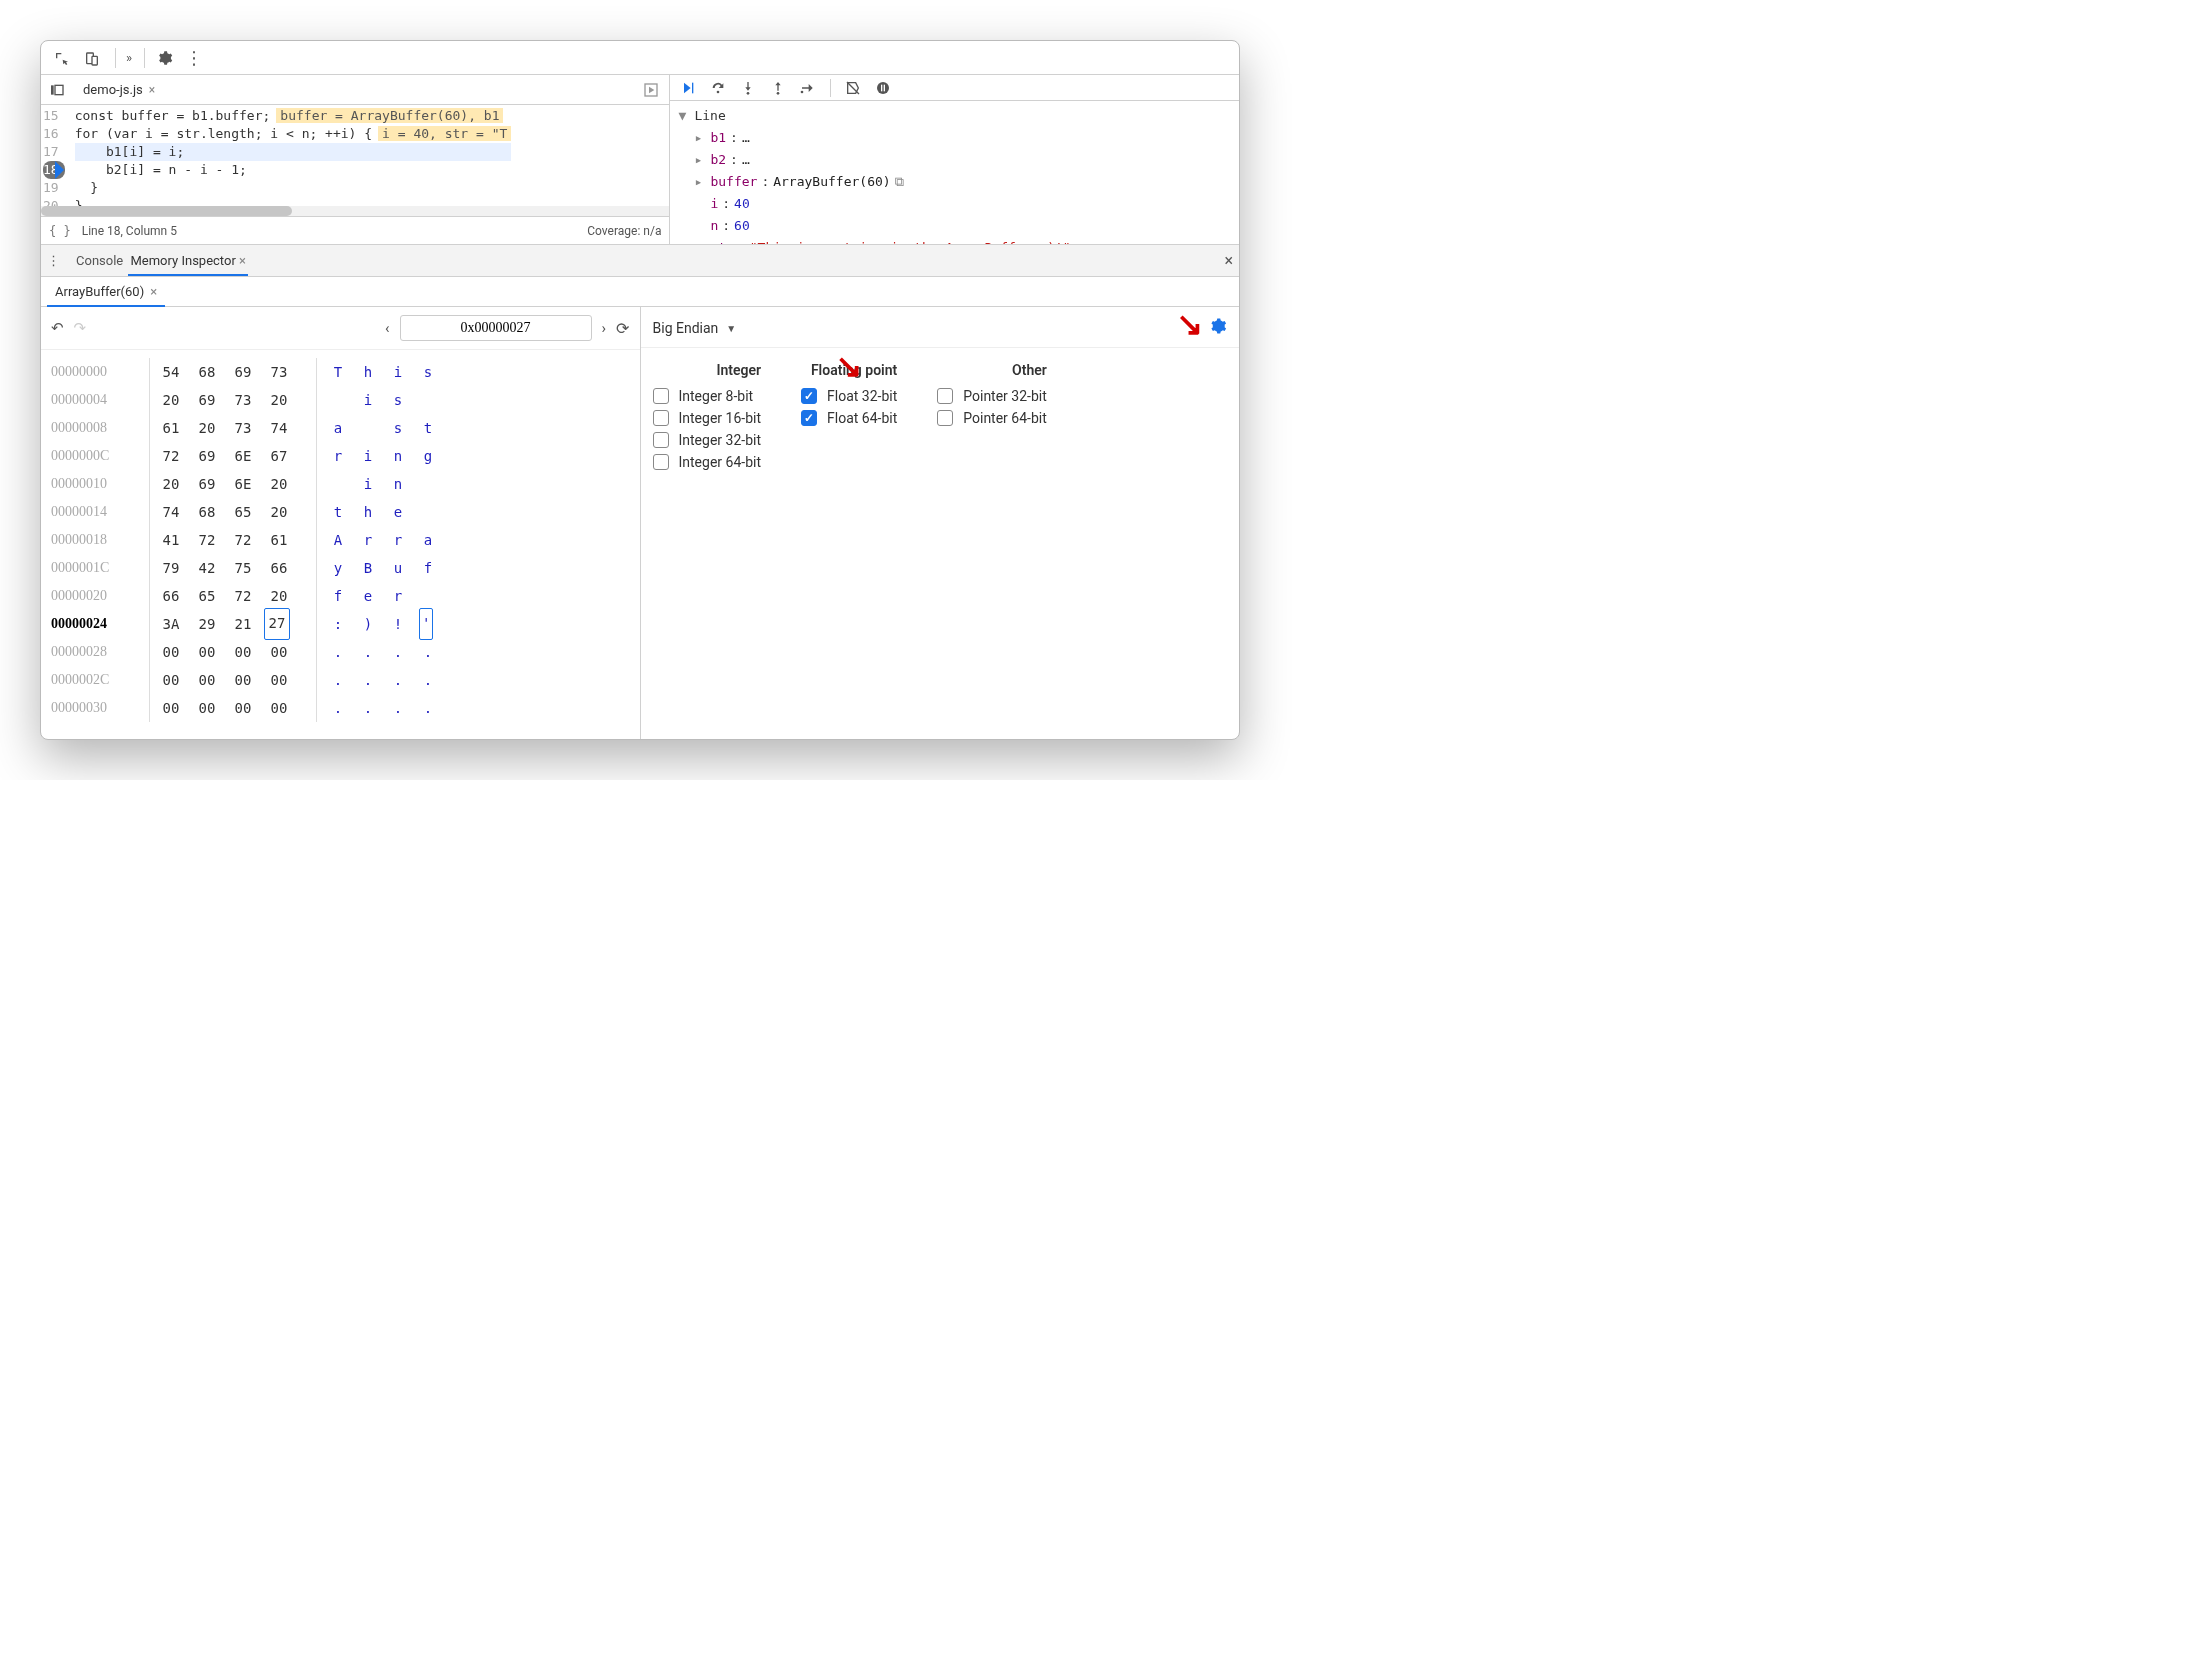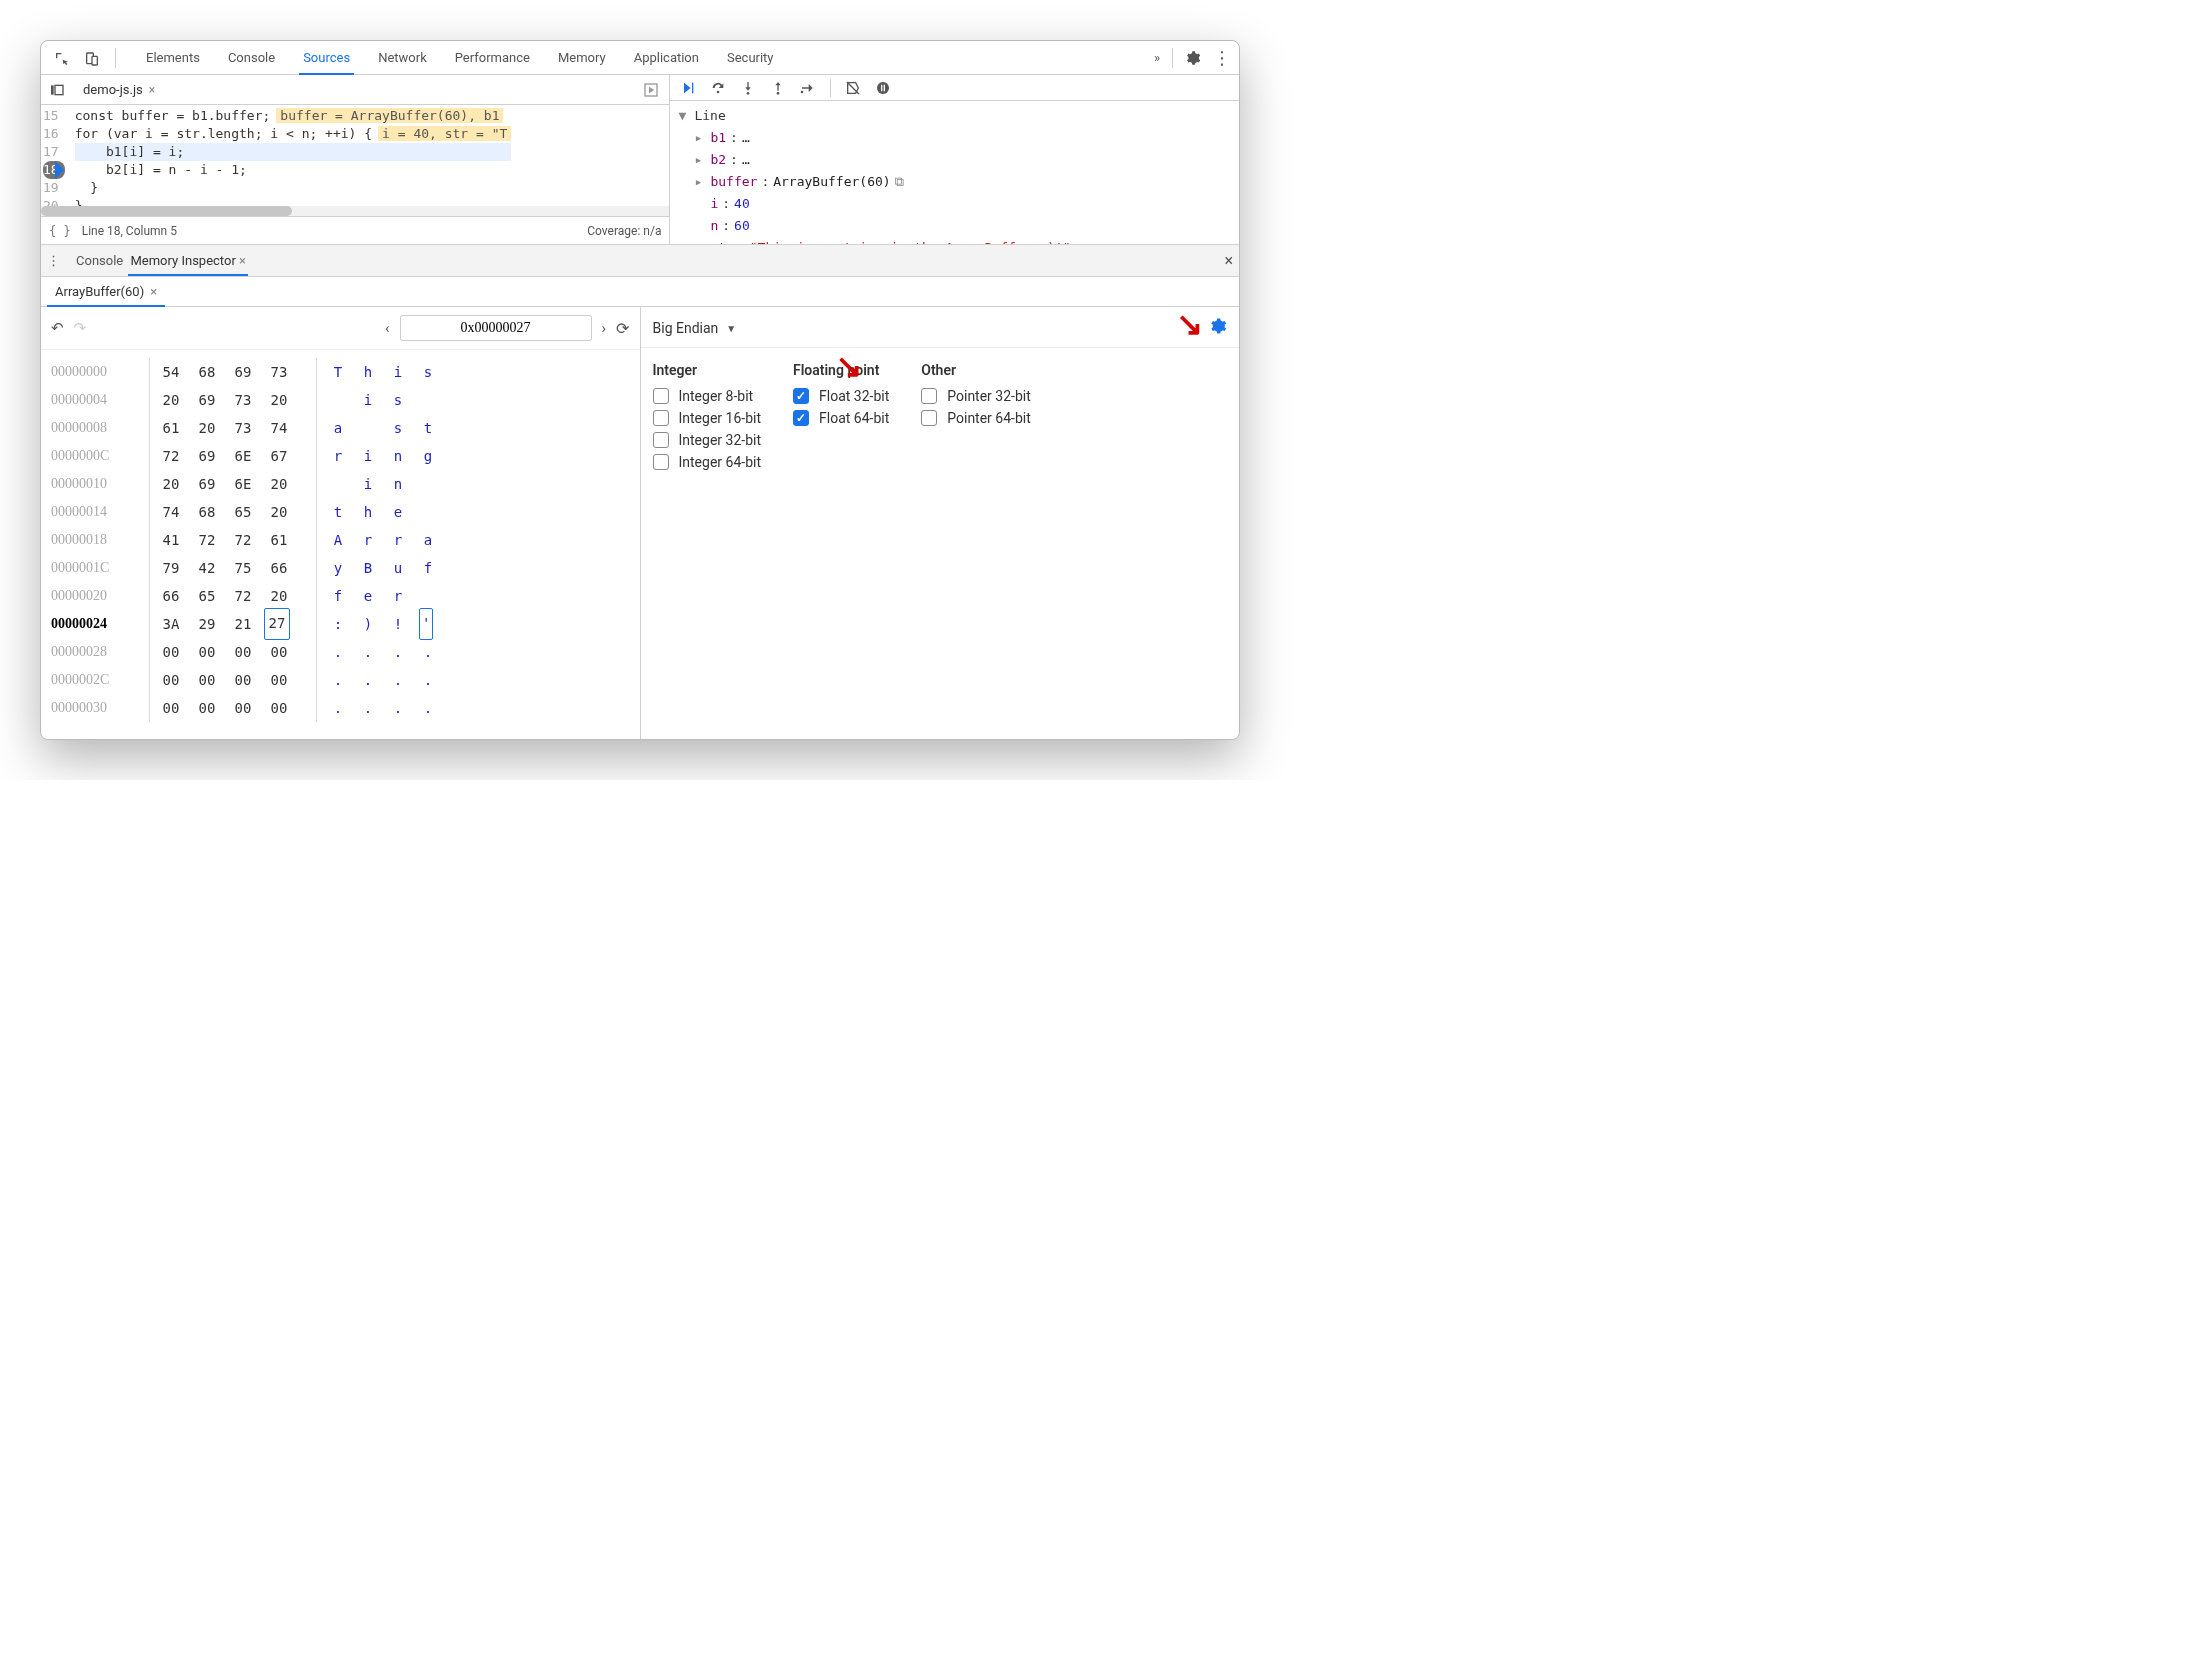--- a/index.html
+++ b/index.html
@@ -115,21 +115,21 @@
   .hex-bytes .sel { border:1.5px solid #1a73e8; border-radius:2px; padding:0 2px; margin:-2px;}
   .hex-ascii { display:flex; gap:16px; color:#1f1fbf; margin-left:6px;}
   .hex-ascii span { width:14px; text-align:center;}
   .hex-ascii .sel { border:1.5px solid #1a73e8; border-radius:2px; padding:0 2px; margin:-2px;}
 
   .mi-right { flex:1; display:flex; flex-direction:column; position:relative;}
   .mi-right-top { display:flex; align-items:center; padding:10px 12px 8px 12px; border-bottom:1px solid #eee;}
   .endian { color:#333; font-size:14px; display:flex; align-items:center; gap:8px;}
   .endian .caret { color:#555; font-size:10px;}
   .gear { margin-left:auto; color:#1a73e8; font-size:18px;}
-  .settings-cols { display:flex; padding:14px 12px; gap:32px;}
+  .settings-cols { display:flex; padding:14px 12px; gap:40px;text-align:right;}
   .settings-col h4 { margin:0 0 10px 0; font-size:14px; font-weight:600;}
   .chk-row { display:flex; align-items:center; gap:10px; margin:6px 0; font-size:14px;}
   .chk { width:16px; height:16px; border:1.5px solid #888; border-radius:3px; display:inline-flex; align-items:center; justify-content:center;}
   .chk.on { background:#1a73e8; border-color:#1a73e8; color:#fff;}
   .chk.on::after { content:"✓"; font-size:12px; font-weight:bold;}
   .red-arrow { position:absolute; color:#d50000; font-size:32px; font-weight:900;}
   svg.icon { width:16px; height:16px; fill:#555; vertical-align:middle;}
 </style>
 </head>
 <body>
@@ -143,30 +143,20 @@
           <path d="M3 3h8v2H5v6H3V3zm10 10l8 3-3 1 2 3-2 1-2-3-2 2-1-7z"></path>
         </svg>
     </div>
     <div class="tb-icon">
       <svg class="icon" viewBox="0 0 24 24">
           <rect x="4" y="3" width="10" height="16" rx="1" fill="none" stroke="#555" stroke-width="2"></rect>
           <rect x="12" y="8" width="8" height="13" rx="1" fill="#fff" stroke="#555" stroke-width="2"></rect>
         </svg>
     </div>
     <div style="width:1px;height:20px;background:#d0d0d0;margin:0 6px"></div>
-    <div class="tabs" id="panel-tabs">
-        <span class="tab">Elements</span>
-        <span class="tab">Console</span>
-        <span class="tab active">Sources</span>
-        <span class="tab">Network</span>
-        <span class="tab">Performance</span>
-        <span class="tab">Memory</span>
-        <span class="tab">Application</span>
-        <span class="tab">Security</span>
-      </div>
     <div class="tb-right">
       <span>»</span>
       <span style="width:1px;height:20px;background:#d0d0d0;display:inline-block"></span>
       <span>
         <svg class="icon" viewBox="0 0 24 24">
             <path d="M12 8a4 4 0 100 8 4 4 0 000-8zm9 4a7 7 0 00-.2-1.6l2-1.6-2-3.4-2.4 1a7 7 0 00-2.8-1.6L15 2h-4l-.6 2.8A7 7 0 007.6 6.4l-2.4-1-2 3.4 2 1.6A7 7 0 005 12c0 .5.1 1.1.2 1.6l-2 1.6 2 3.4 2.4-1a7 7 0 002.8 1.6L11 22h4l.6-2.8a7 7 0 002.8-1.6l2.4 1 2-3.4-2-1.6c.1-.5.2-1.1.2-1.6z"></path>
           </svg>
       </span>
       <span style="font-size:18px">⋮</span>
     </div>

